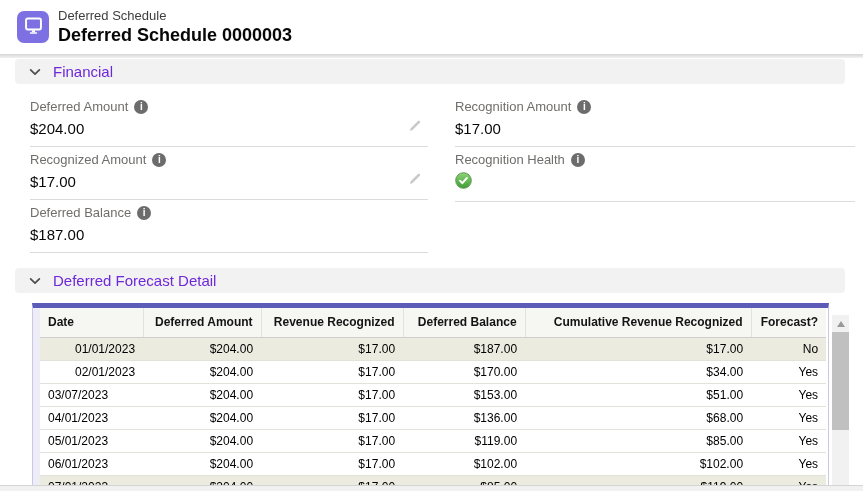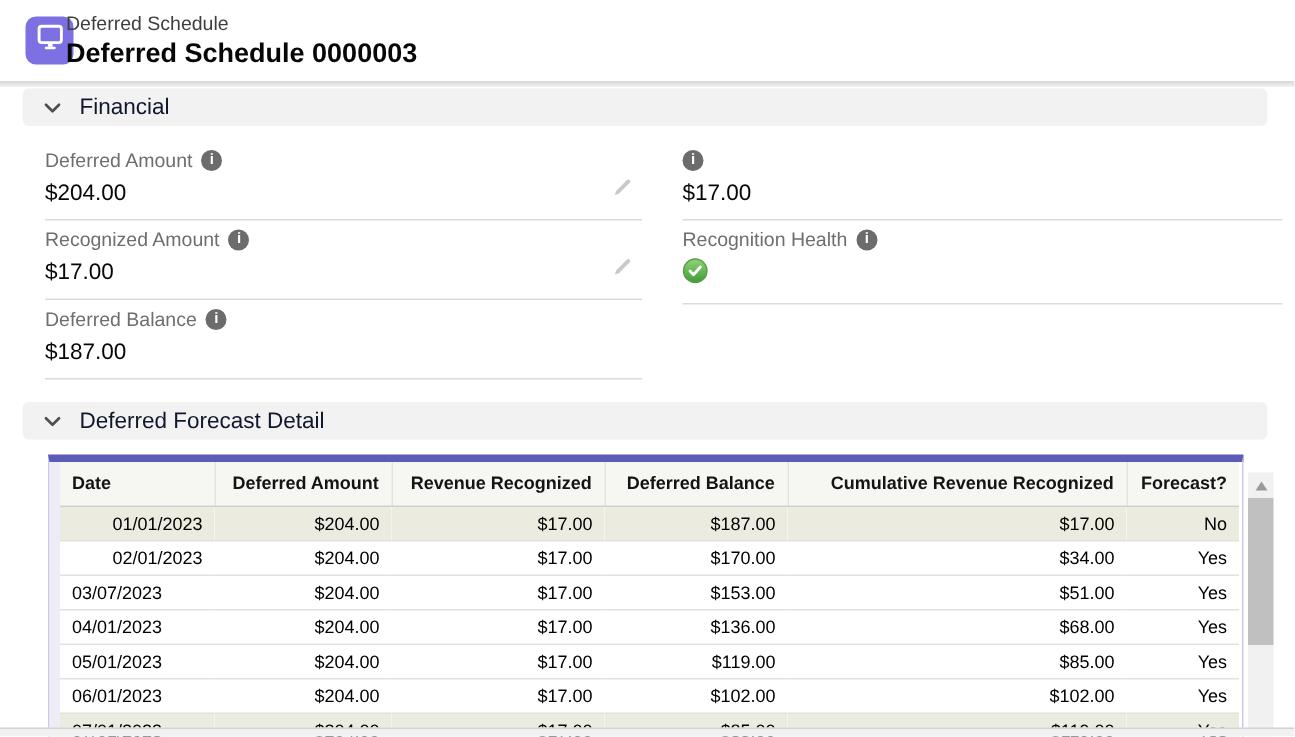--- a/index.html
+++ b/index.html
@@ -3,33 +3,33 @@
 <meta charset="utf-8">
 <style>
   * { margin:0; padding:0; box-sizing:border-box; }
   html,body { width:863px; height:491px; overflow:hidden; background:#fff;
               font-family:"Liberation Sans", sans-serif; position:relative; }
 
   
   .app-header { position:absolute; left:0; top:0; width:863px; height:54px; background:#fff; }
   .entity-icon { position:absolute; left:17px; top:11px; width:32px; height:32px;
                  border-radius:7px; display:flex; align-items:center; justify-content:center; }
-  .header-text { position:absolute; left:44px; top:8px; }
+  .header-text { position:absolute; left:58px; top:8px; }
   .object-label { font-size:13px; color:#3e3e3c; line-height:16px; }
   .record-title { font-size:18px; font-weight:700; color:#080707; line-height:23px; }
   .header-divider { position:absolute; left:0; top:54px; width:863px; height:4px;
                     background:linear-gradient(#d6d6d6,#f2f2f2); }
 
   
   .section-bar { position:absolute; left:15px; width:830px; height:25px; background:#f3f2f2;
                  border-radius:4px; display:flex; align-items:center; padding-left:13px;
                  gap:11px; cursor:pointer; }
   .section-bar.financial { top:59px; }
   .section-bar.forecast  { top:268px; }
-  .section-title { font-size:15px; font-weight:500; color:#0f172a; }
+  .section-title { font-size:15px; font-weight:500; color:#6d28d9; }
   .chevron { display:flex; align-items:center; }
 
   
   .field-col { position:absolute; top:94px; }
   .field-col.left  { left:30px;  width:398px; }
   .field-col.right { left:455px; width:400px; }
   .field-cell { position:relative; border-bottom:1px solid #dddbda; padding:3px 0 7px 0; }
   .field-label { display:flex; align-items:center; gap:6px; height:19px;
                  font-size:13px; color:#706e6b; }
   .info-icon { width:14px; height:14px; border-radius:50%; background:#6c6c6c; color:#fff;
@@ -118,20 +118,21 @@
       <div class="field-label">
         <span>Deferred Balance</span>
         <span class="info-icon">i</span>
       </div>
       <div class="field-value">$187.00</div>
     </div>
   </div>
 <div class="field-col right">
     <div class="field-cell">
       <div class="field-label">
+        <span>Recognition Amount</span>
         <span class="info-icon">i</span>
       </div>
       <div class="field-value">$17.00</div>
     </div>
     <div class="field-cell">
       <div class="field-label">
         <span>Recognition Health</span>
         <span class="info-icon">i</span>
       </div>
       <div class="field-value"><span class="health-icon"><svg width="17" height="17" viewBox="0 0 17 17">

